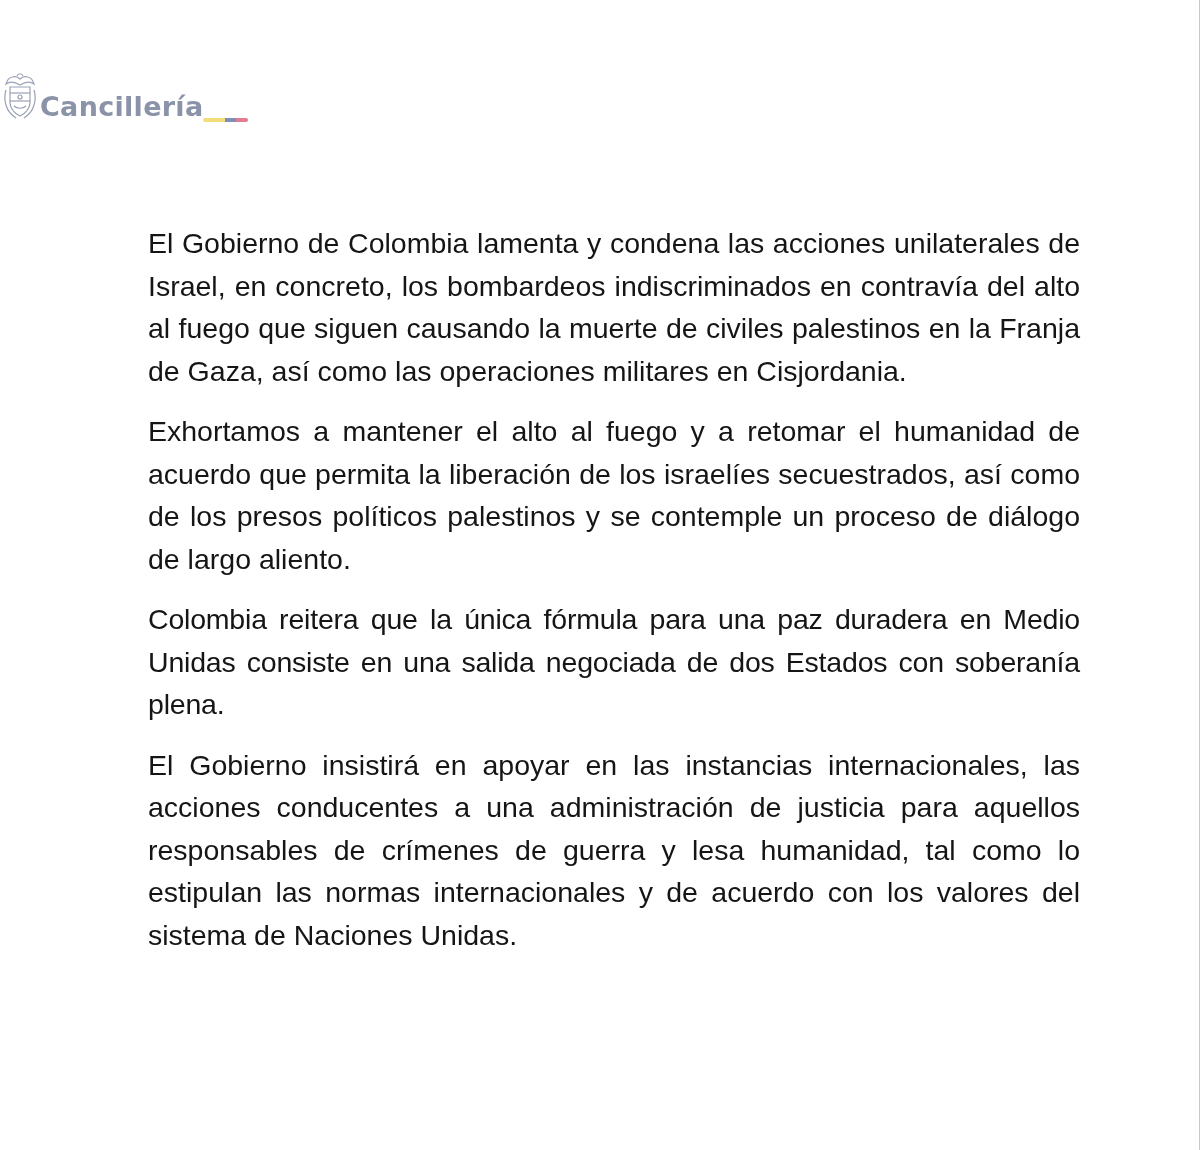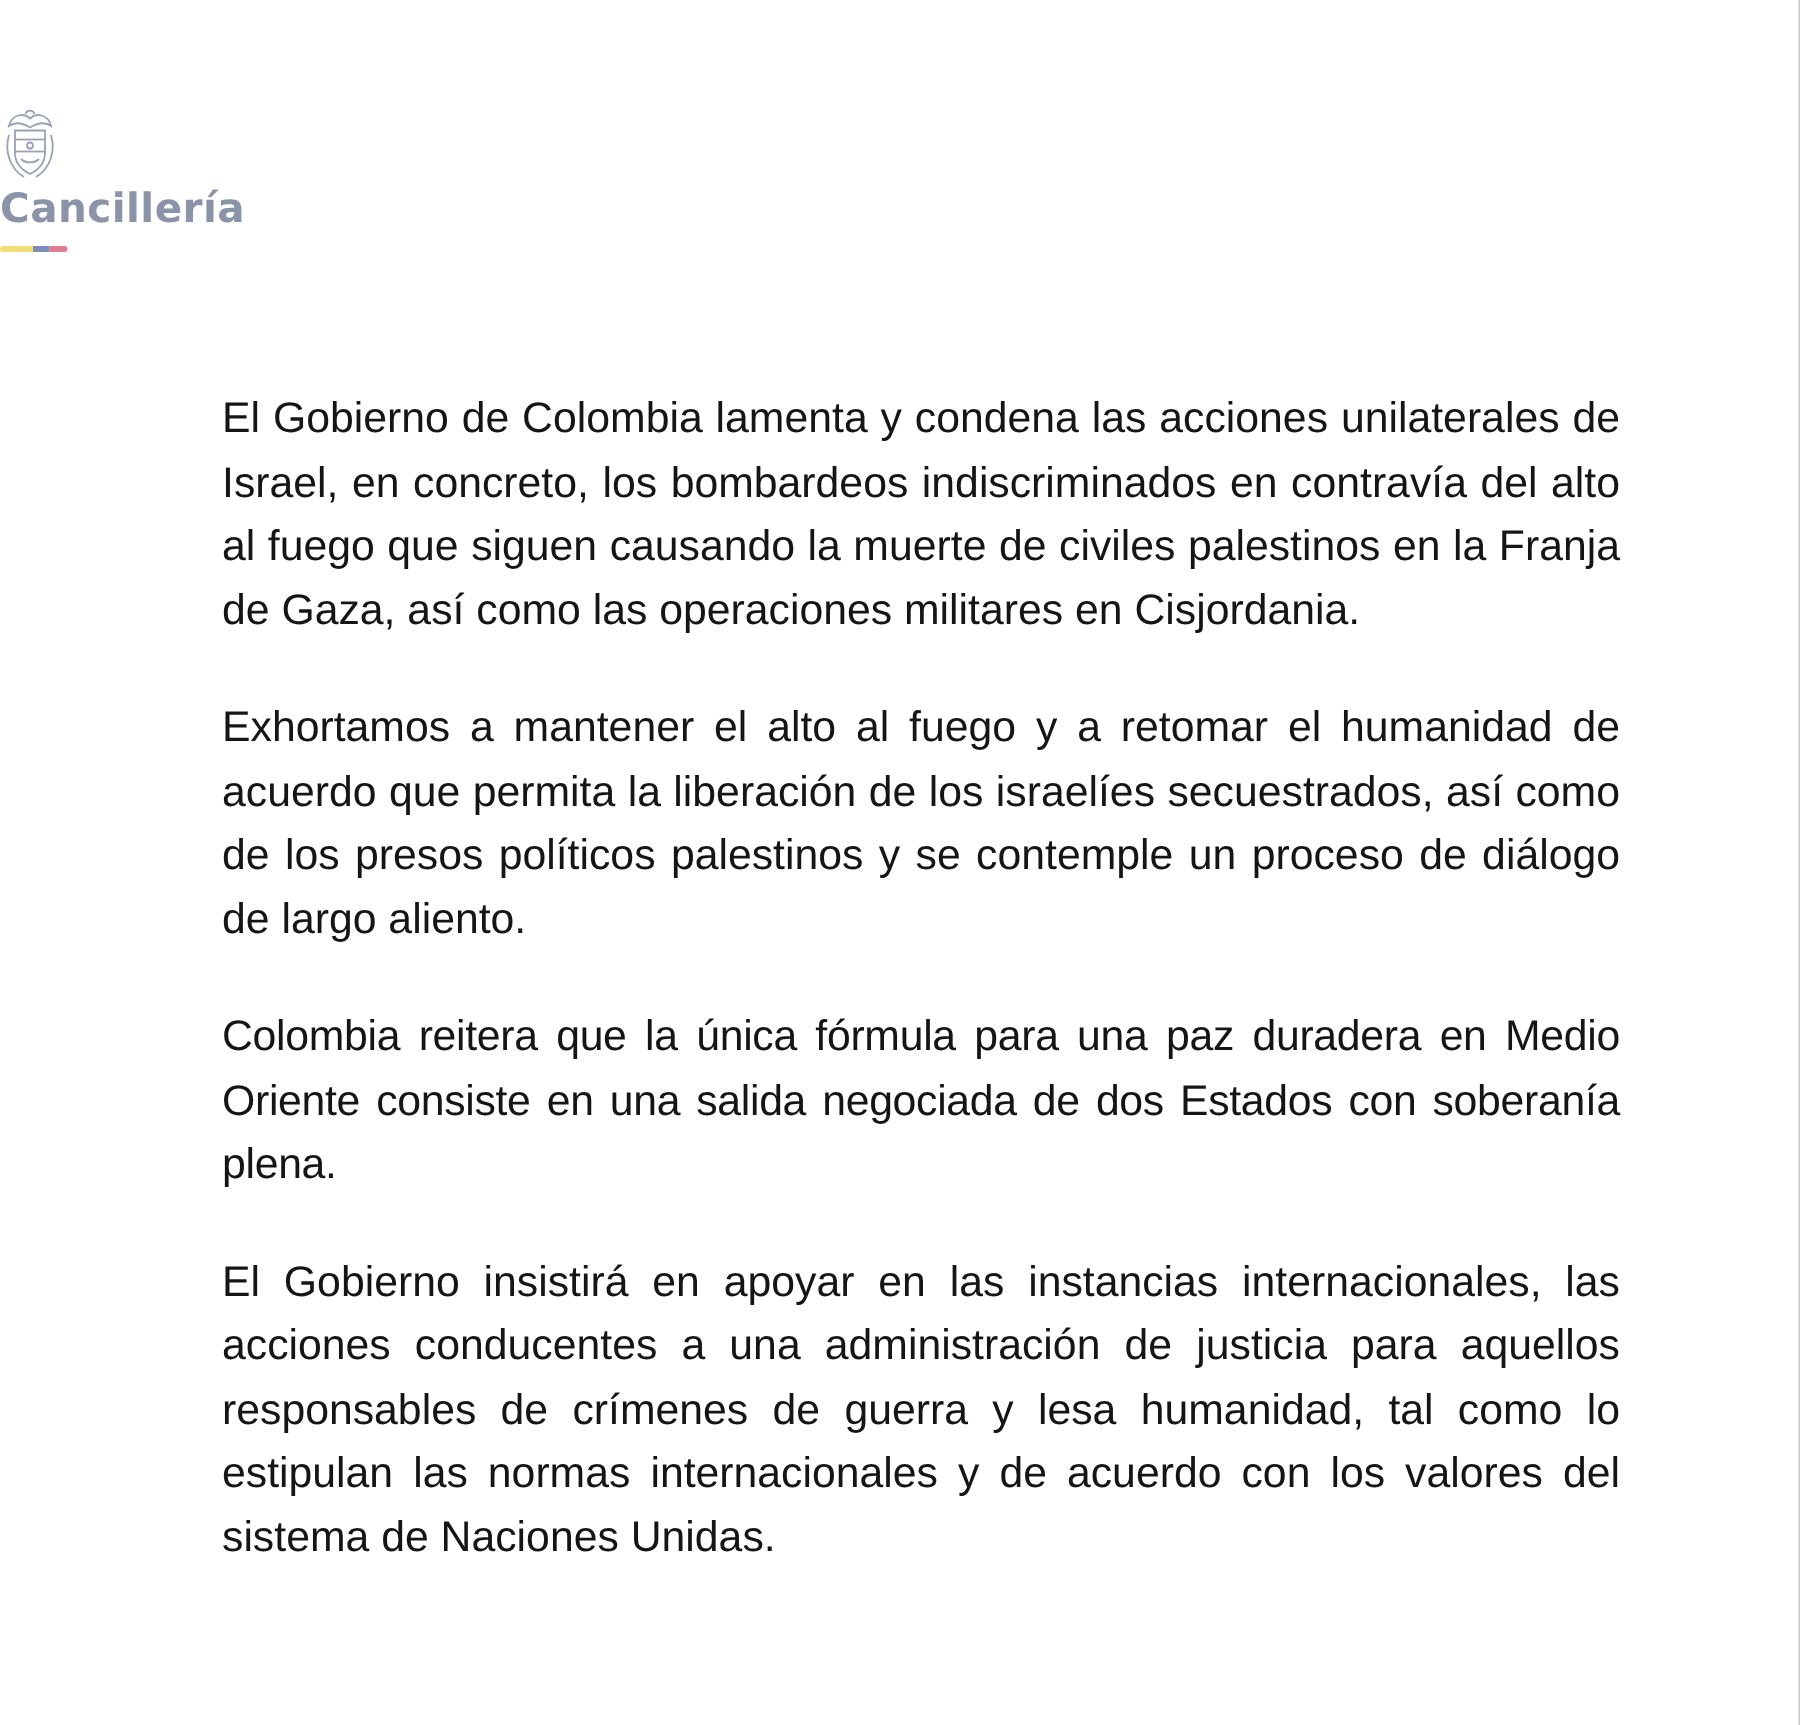--- a/index.html
+++ b/index.html
@@ -5,21 +5,21 @@
     * { margin: 0; padding: 0; box-sizing: border-box; }
     html, body { width: 1200px; height: 1150px; background: #ffffff; overflow: hidden; }
     body { position: relative; font-family: "Liberation Sans", sans-serif; color: #141414; }
 
     .right-edge {
       position: absolute; top: 0; right: 0; width: 1px; height: 1150px; background: #c8c8c8;
     }
 
     .header {
       position: absolute; top: 72px; left: 0; width: 1200px;
-      display: flex; flex-direction: column; align-items: flex-start;
+      display: flex; flex-direction: row; align-items: flex-end;
     }
     .coat-of-arms { width: 40px; height: 50px; display: block; }
     .brand-name {
       margin-top: 2px;
       font-family: "DejaVu Sans", sans-serif;
       font-size: 27px; font-weight: bold; letter-spacing: 0.3px;
       color: #8a93a8;
     }
     .flag-bar {
       margin-top: 9px; display: flex; height: 4px; width: 45px; border-radius: 2px; overflow: hidden;
@@ -28,21 +28,20 @@
     .flag-yellow { width: 22px; }
     .flag-blue { width: 11px; }
     .flag-red { width: 12px; }
 
     .statement {
       position: absolute; top: 222px; left: 148px; width: 932px;
     }
     .statement p {
       font-size: 28.5px; line-height: 42.5px; text-align: justify; margin-bottom: 18px;
       color: #151515;
-      margin-top: 36px;
     }
     .statement p.condensed {
       font-size: 28.5px; letter-spacing: -0.2px;
     }
   </style>
 </head>
 <body>
 
 <div class="right-edge"></div>
 
@@ -67,15 +66,15 @@
   <div class="flag-bar">
     <span class="flag-yellow" style="background:#f3dd78"></span>
     <span class="flag-blue" style="background:#7c8fbc"></span>
     <span class="flag-red" style="background:#e57b90"></span>
   </div>
 </header>
 
 <main class="statement">
   <p>El Gobierno de Colombia lamenta y condena las acciones unilaterales de Israel, en concreto, los bombardeos indiscriminados en contravía del alto al fuego que siguen causando la muerte de civiles palestinos en la Franja de Gaza, así como las operaciones militares en Cisjordania.</p>
   <p>Exhortamos a mantener el alto al fuego y a retomar el humanidad de acuerdo que permita la liberación de los israelíes secuestrados, así como de los presos políticos palestinos y se contemple un proceso de diálogo de largo aliento.</p>
-  <p class="condensed">Colombia reitera que la única fórmula para una paz duradera en Medio Oriente consiste en una salida negociada de dos Estados con soberanía plena.</p>
+  <p class="condensed">Colombia reitera que la única fórmula para una paz duradera en Medio Unidas consiste en una salida negociada de dos Estados con soberanía plena.</p>
   <p>El Gobierno insistirá en apoyar en las instancias internacionales, las acciones conducentes a una administración de justicia para aquellos responsables de crímenes de guerra y lesa humanidad, tal como lo estipulan las normas internacionales y de acuerdo con los valores del sistema de Naciones Unidas.</p>
 </main>
 
 </body></html>

